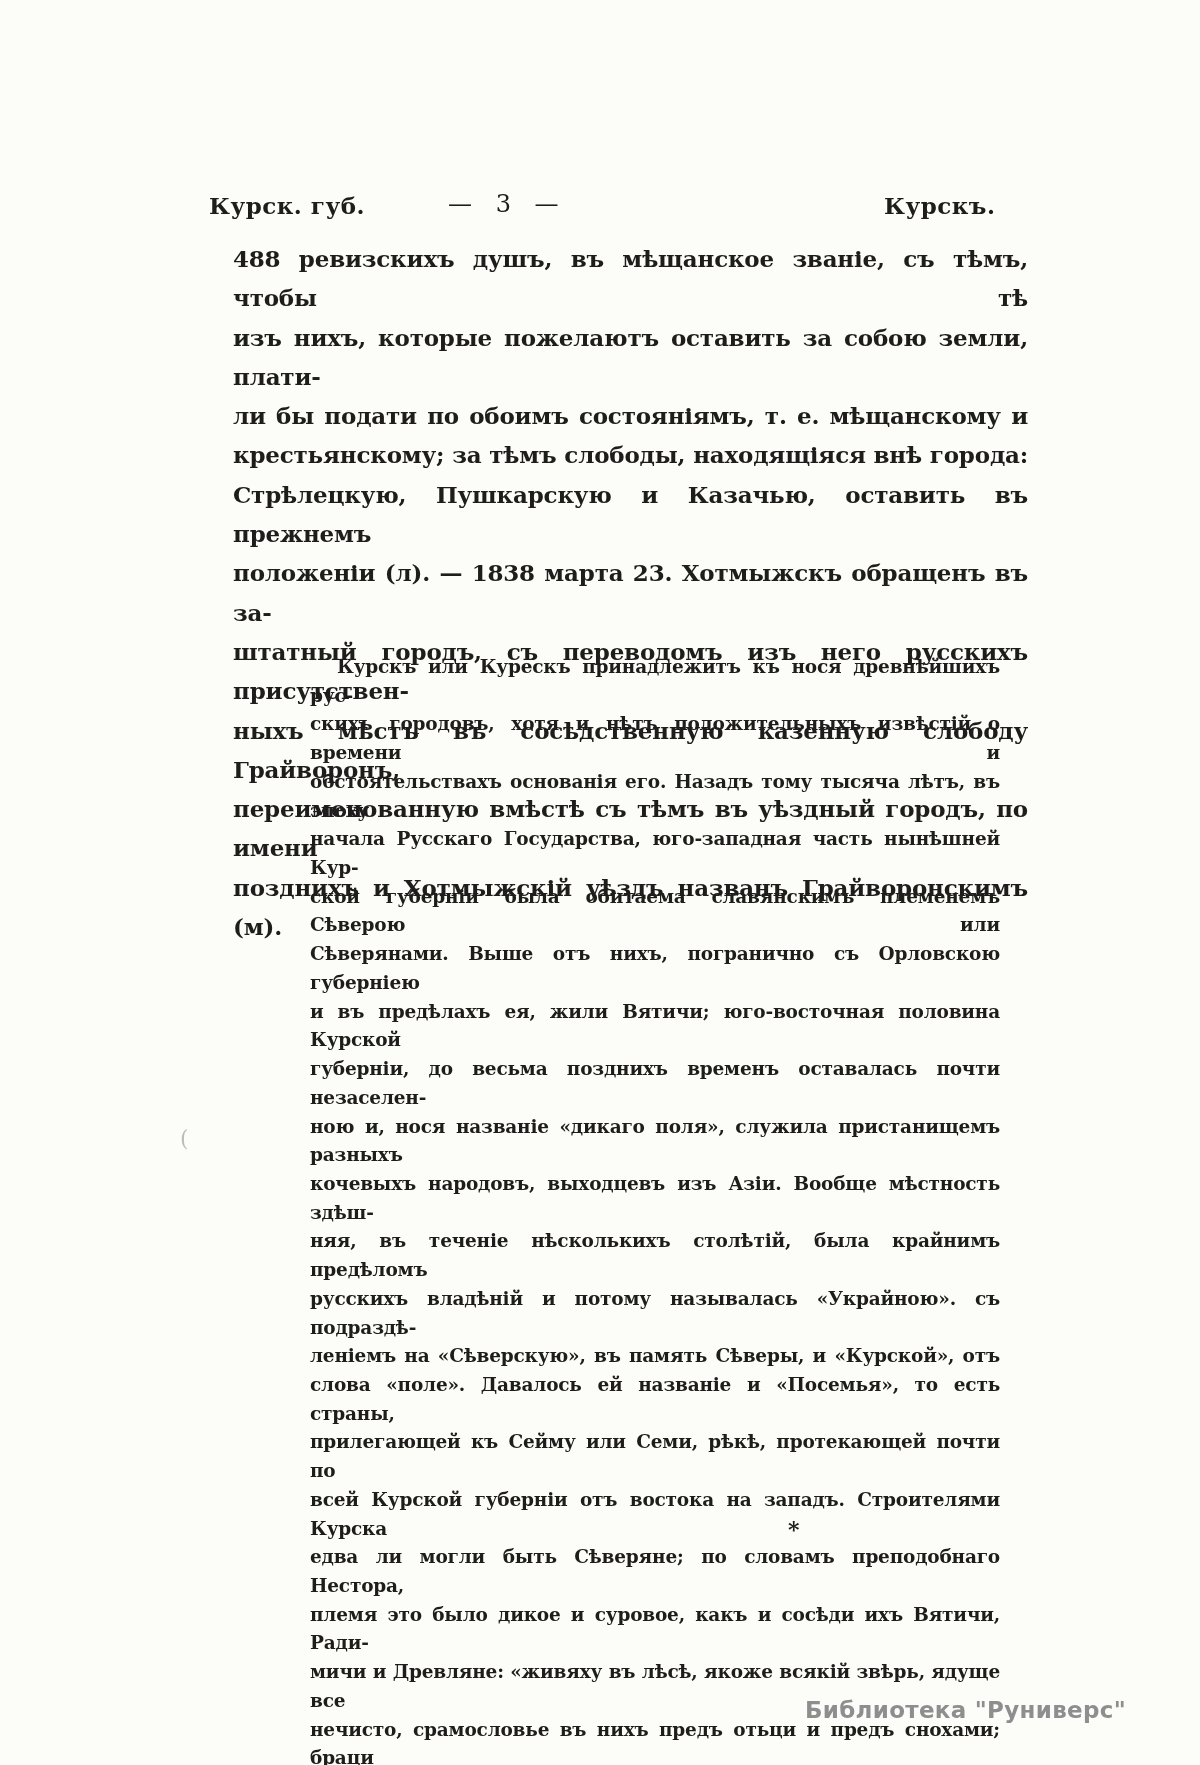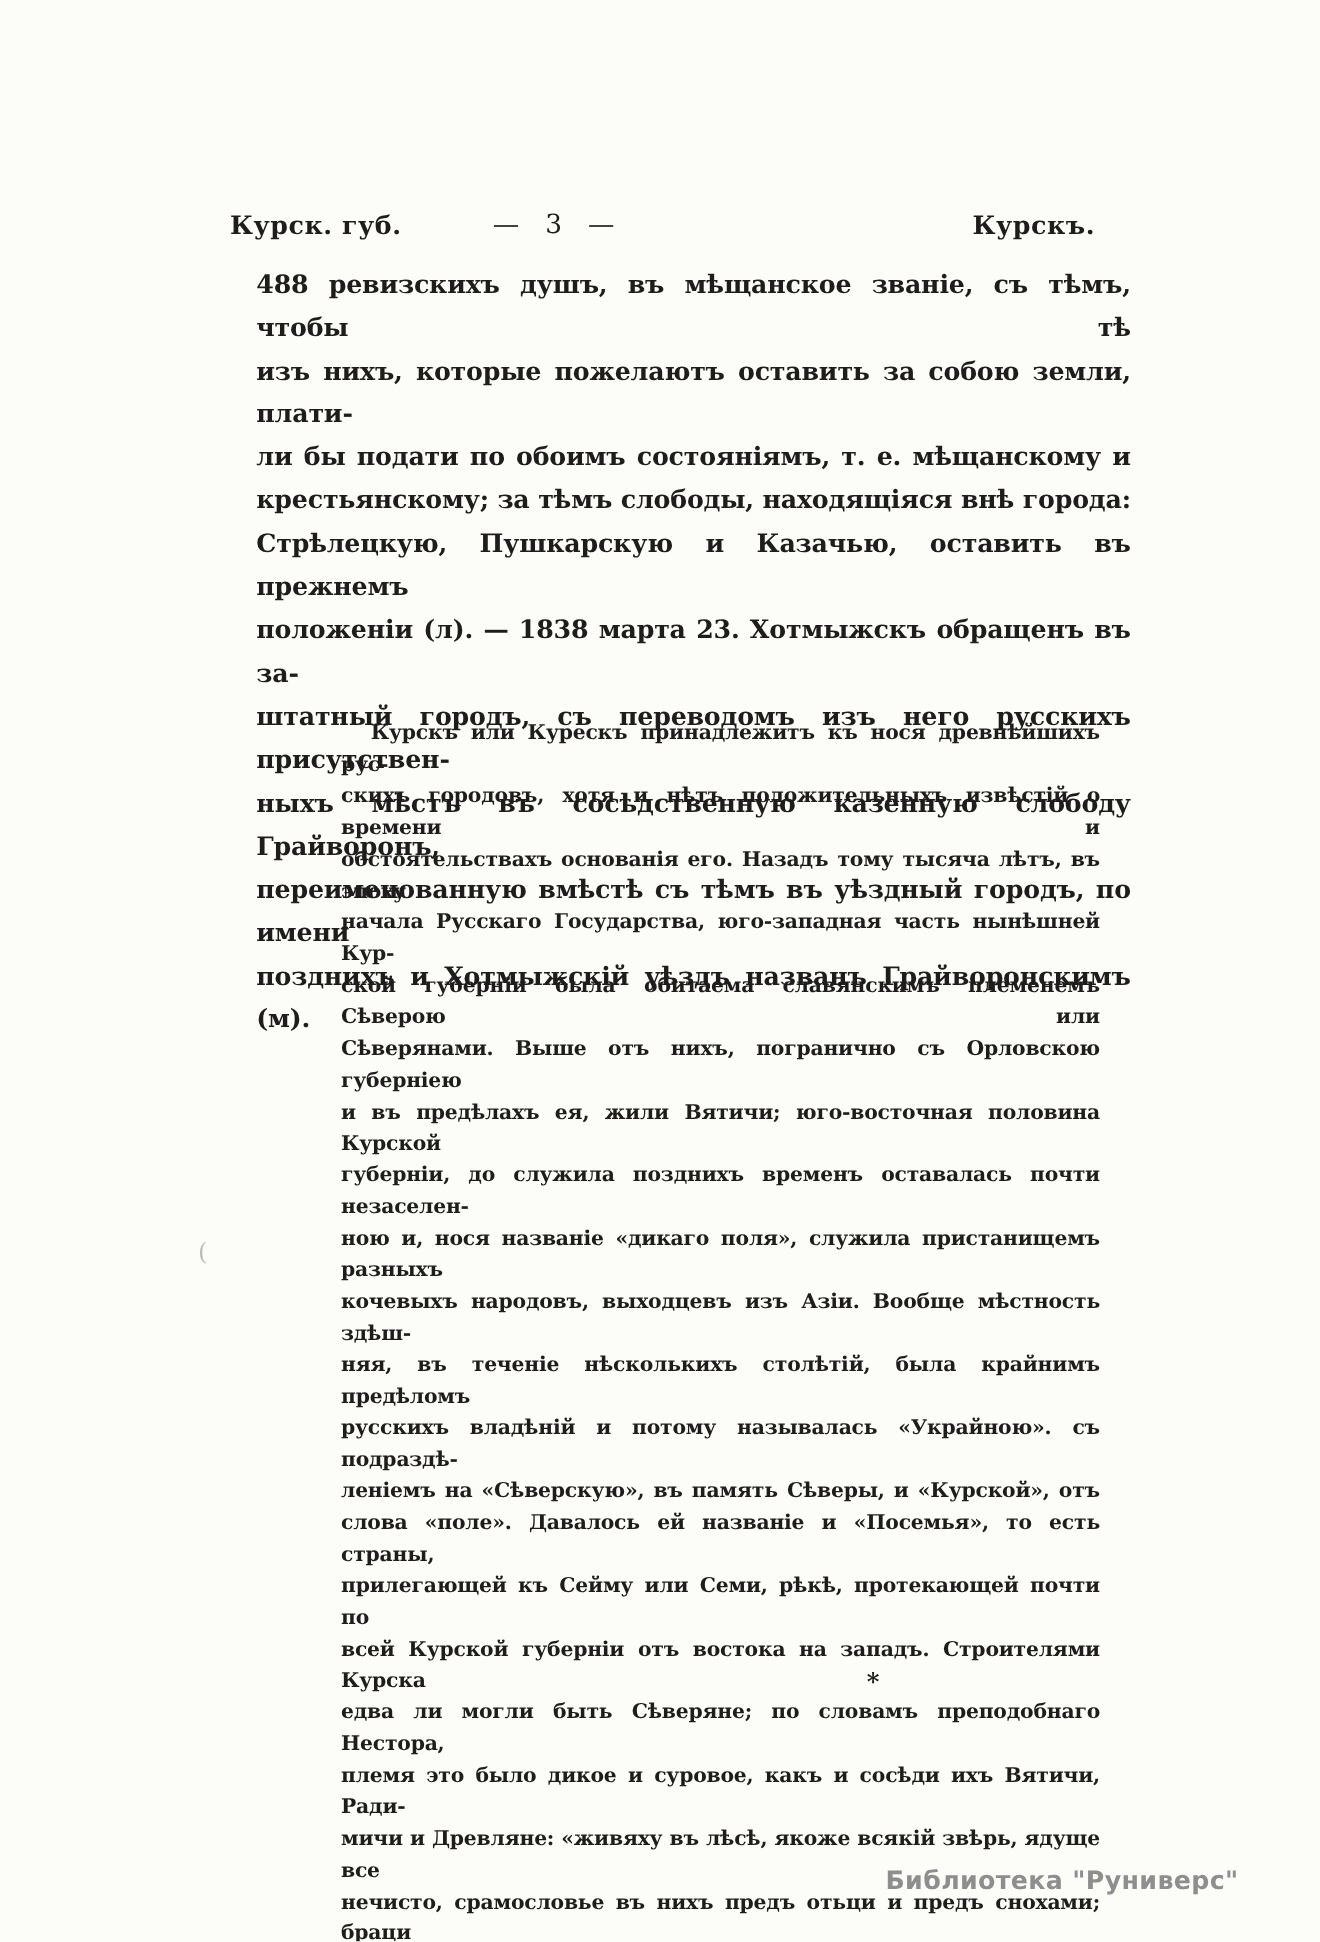--- a/index.html
+++ b/index.html
@@ -86,21 +86,21 @@
     </div>
 
   <div class="text-small">
       <div class="sline">Курскъ или Курескъ принадлежитъ къ нося древнѣйшихъ рус-</div>
       <div class="sline">скихъ городовъ, хотя и нѣтъ положительныхъ извѣстій о времени и</div>
       <div class="sline">обстоятельствахъ основанія его. Назадъ тому тысяча лѣтъ, въ эпоху</div>
       <div class="sline">начала Русскаго Государства, юго-западная часть нынѣшней Кур-</div>
       <div class="sline">ской губерніи была обитаема славянскимъ племенемъ Сѣверою или</div>
       <div class="sline">Сѣверянами. Выше отъ нихъ, погранично съ Орловскою губерніею</div>
       <div class="sline">и въ предѣлахъ ея, жили Вятичи; юго-восточная половина Курской</div>
-      <div class="sline">губерніи, до служила позднихъ временъ оставалась почти незаселен-</div>
+      <div class="sline">губерніи, до весьма позднихъ временъ оставалась почти незаселен-</div>
       <div class="sline">ною и, нося названіе «дикаго поля», служила пристанищемъ разныхъ</div>
       <div class="sline">кочевыхъ народовъ, выходцевъ изъ Азіи. Вообще мѣстность здѣш-</div>
       <div class="sline">няя, въ теченіе нѣсколькихъ столѣтій, была крайнимъ предѣломъ</div>
       <div class="sline">русскихъ владѣній и потому называлась «Украйною». съ подраздѣ-</div>
       <div class="sline">леніемъ на «Сѣверскую», въ память Сѣверы, и «Курской», отъ</div>
       <div class="sline">слова «поле». Давалось ей названіе и «Посемья», то есть страны,</div>
       <div class="sline">прилегающей къ Сейму или Семи, рѣкѣ, протекающей почти по</div>
       <div class="sline">всей Курской губерніи отъ востока на западъ. Строителями Курска</div>
       <div class="sline">едва ли могли быть Сѣверяне; по словамъ преподобнаго Нестора,</div>
       <div class="sline">племя это было дикое и суровое, какъ и сосѣди ихъ Вятичи, Ради-</div>

